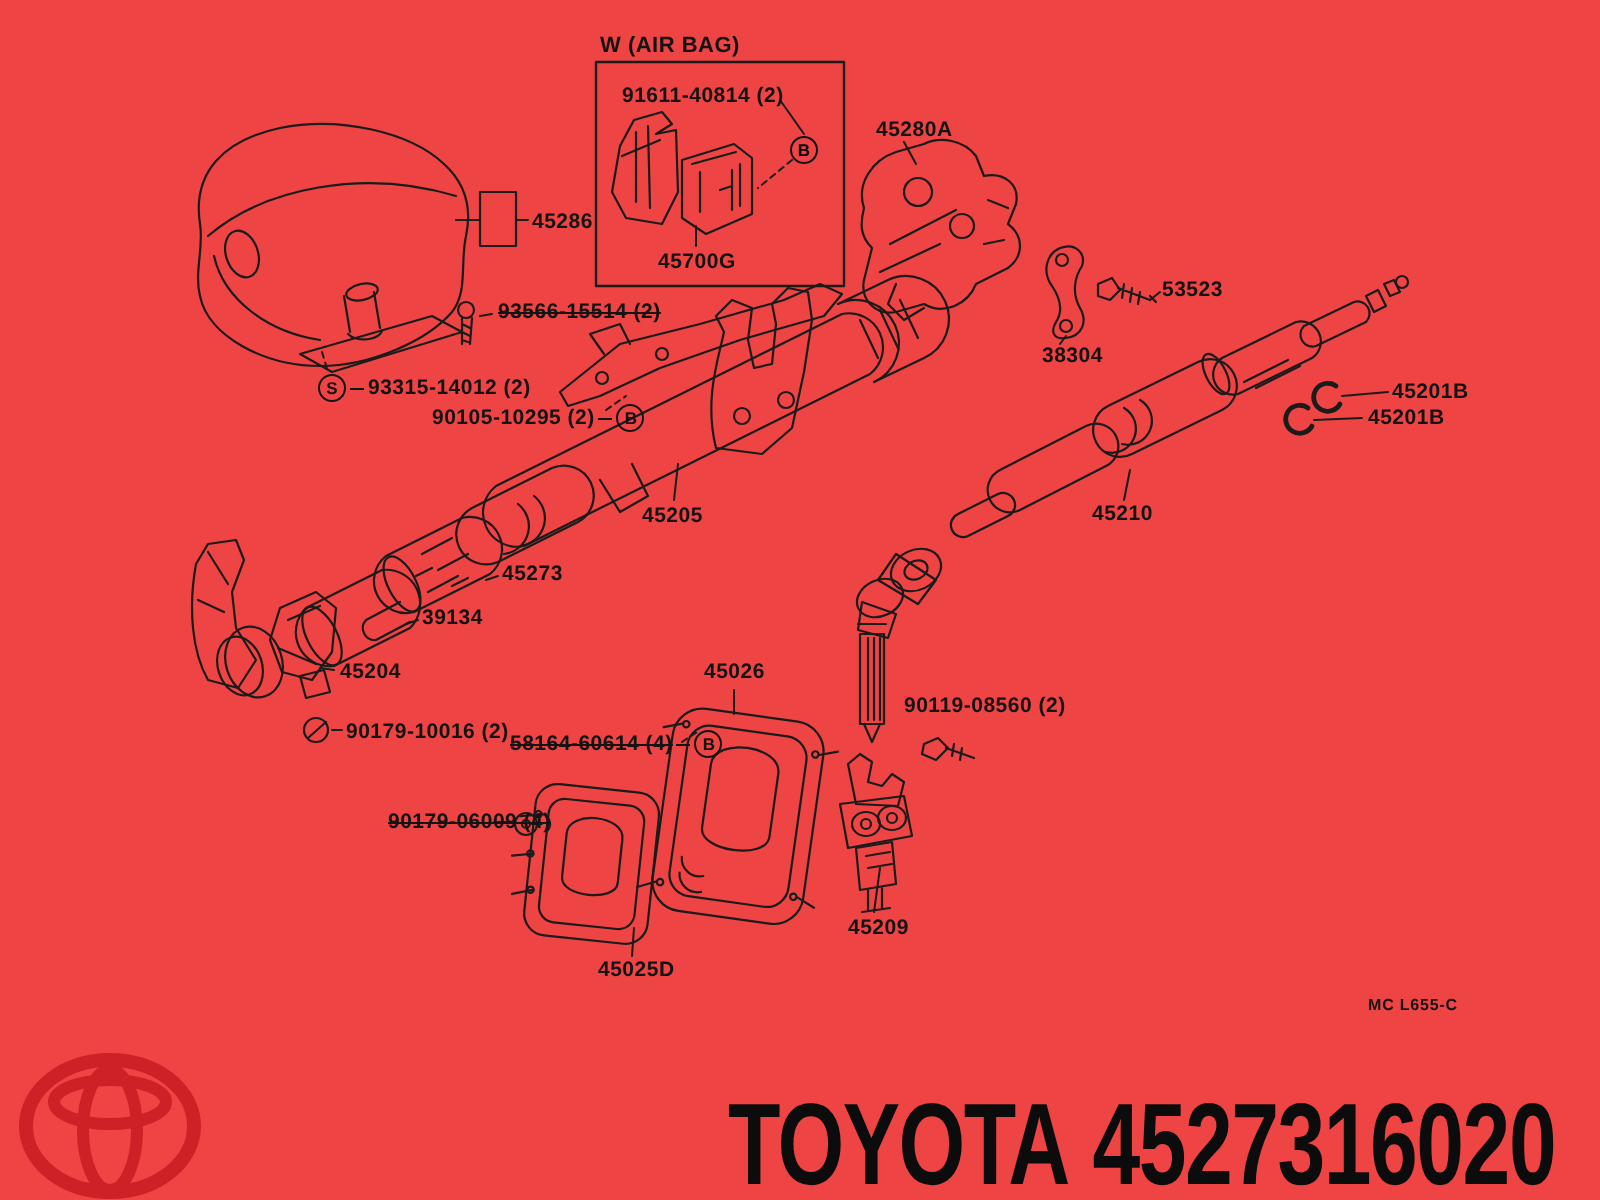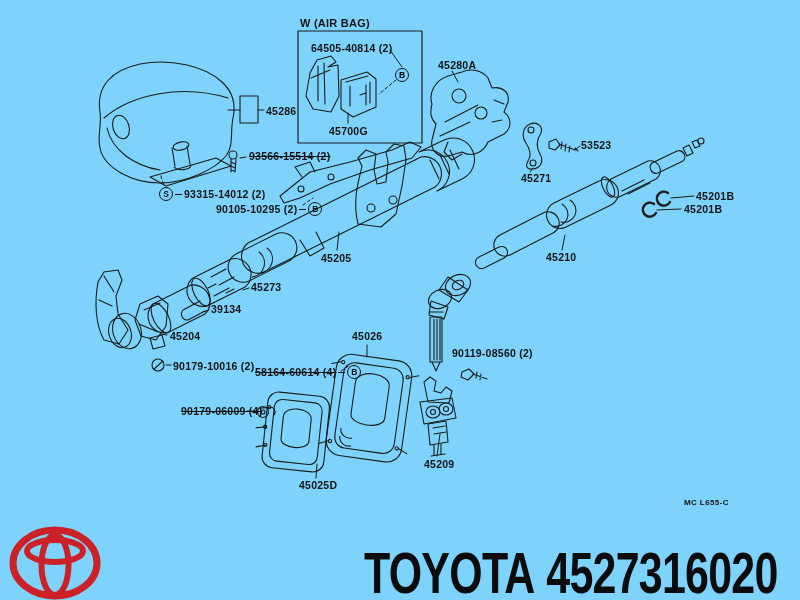--- a/index.html
+++ b/index.html
@@ -1,18 +1,18 @@
 <!DOCTYPE html>
 <html><head>
 <meta charset="utf-8">
 <style>
   html,body{margin:0;padding:0;}
   body{width:800px;height:600px;background:#ffffff;position:relative;overflow:hidden;
        font-family:"Liberation Sans", sans-serif;}
-  .stage{position:absolute;left:0;top:0;width:800px;height:600px;background:#7dd3fc;}
+  .stage{position:absolute;left:0;top:0;width:800px;height:600px;background:#ef4444;}
   svg{position:absolute;left:0;top:0;}
   .lbl{position:absolute;font-weight:bold;font-size:10.5px;color:#141414;
        letter-spacing:.25px;white-space:nowrap;line-height:13px;}
   .row{display:flex;align-items:center;}
   .struck{text-decoration:line-through;text-decoration-thickness:1.2px;}
   .circle-marker{display:inline-flex;align-items:center;justify-content:center;
        width:12px;height:12px;border:1.4px solid #141414;border-radius:50%;
        font-size:8.5px;font-weight:bold;letter-spacing:0;flex:0 0 auto;}
   .connector{display:inline-block;width:7px;height:0;border-top:1.3px solid #141414;margin:0 2px;}
   .boxtitle{font-size:11px;}
@@ -214,21 +214,21 @@
         <path d="M533,168 L530,172"></path>
         <path d="M562,250 L565,235"></path>
         <path d="M671,198 L694,196"></path>
         <path d="M657,210 L681,209"></path>
         <path d="M440,434 L437,456"></path>
       </g>
     </g>
   </svg>
 
   <span class="lbl boxtitle" style="left:300px;top:17px">W (AIR BAG)</span>
-  <span class="lbl" style="left:311px;top:42px">64505-40814 (2)</span>
+  <span class="lbl" style="left:311px;top:42px">91611-40814 (2)</span>
   <span class="circle-marker" style="position:absolute;left:395px;top:68px">B</span>
   <span class="lbl" style="left:329px;top:125px">45700G</span>
   <span class="lbl" style="left:266px;top:105px">45286</span>
   <span class="lbl struck" style="left:249px;top:150px">93566-15514 (2)</span>
 
   <span class="lbl row" style="left:159px;top:187px">
     <span class="circle-marker">S</span>
       <span class="connector"></span>
       <span>93315-14012 (2)</span>
   </span>
@@ -244,26 +244,26 @@
   <span class="lbl" style="left:211px;top:303px">39134</span>
   <span class="lbl" style="left:170px;top:330px">45204</span>
   <span class="lbl" style="left:173px;top:360px">90179-10016 (2)</span>
 
   <span class="lbl row" style="left:255px;top:365px">
     <span class="struck">58164-60614 (4)</span>
       <span class="connector"></span>
       <span class="circle-marker">B</span>
   </span>
 
-  <span class="lbl struck" style="left:181px;top:405px">90179-06009 (4)</span>
+  <span class="lbl struck" style="left:194px;top:405px">90179-06009 (4)</span>
   <span class="lbl" style="left:352px;top:330px">45026</span>
   <span class="lbl" style="left:299px;top:479px">45025D</span>
   <span class="lbl" style="left:438px;top:59px">45280A</span>
   <span class="lbl" style="left:581px;top:139px">53523</span>
-  <span class="lbl" style="left:521px;top:172px">45271</span>
+  <span class="lbl" style="left:521px;top:172px">38304</span>
   <span class="lbl" style="left:546px;top:251px">45210</span>
   <span class="lbl" style="left:696px;top:190px">45201B</span>
   <span class="lbl" style="left:684px;top:203px">45201B</span>
   <span class="lbl" style="left:452px;top:347px">90119-08560 (2)</span>
   <span class="lbl" style="left:424px;top:458px">45209</span>
   <span class="lbl sheet" style="left:684px;top:496px">MC L655-C</span>
 
   <svg width="120" height="80" viewBox="0 0 120 80" style="left:0;top:520px">
     <g fill="none">
       <ellipse cx="55" cy="43" rx="42" ry="33" stroke-width="7" stroke="#cc2127"></ellipse>

